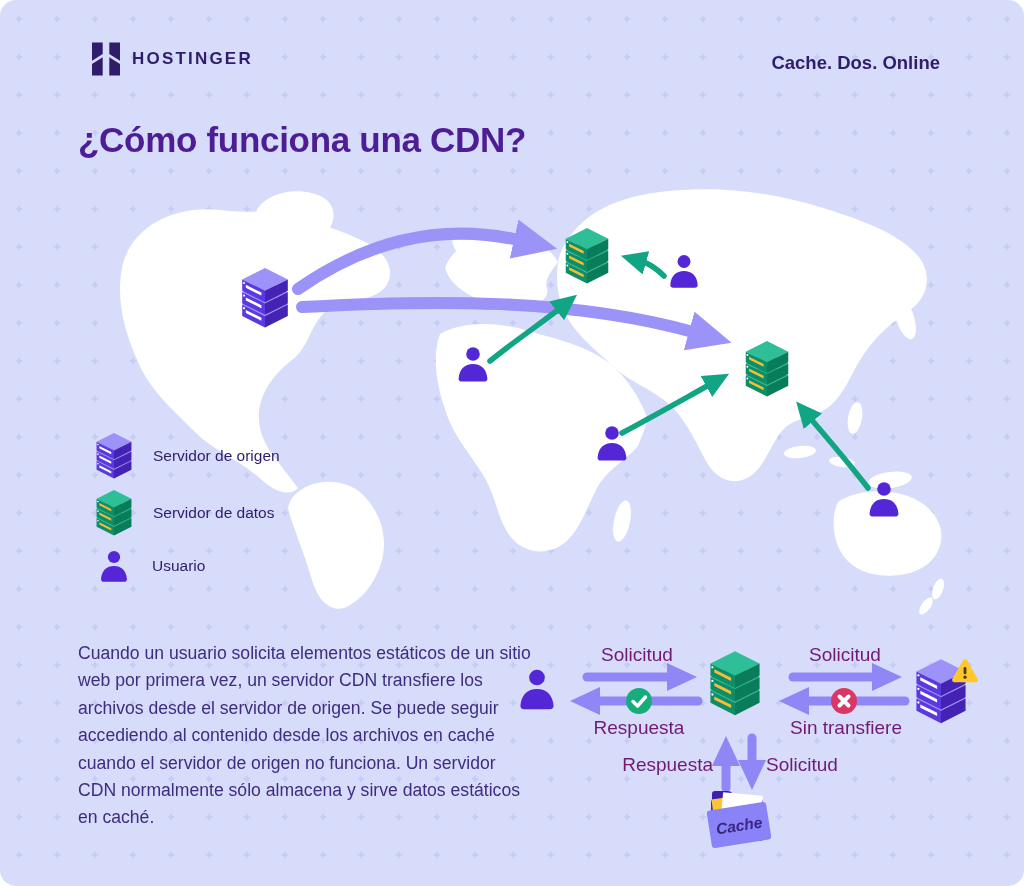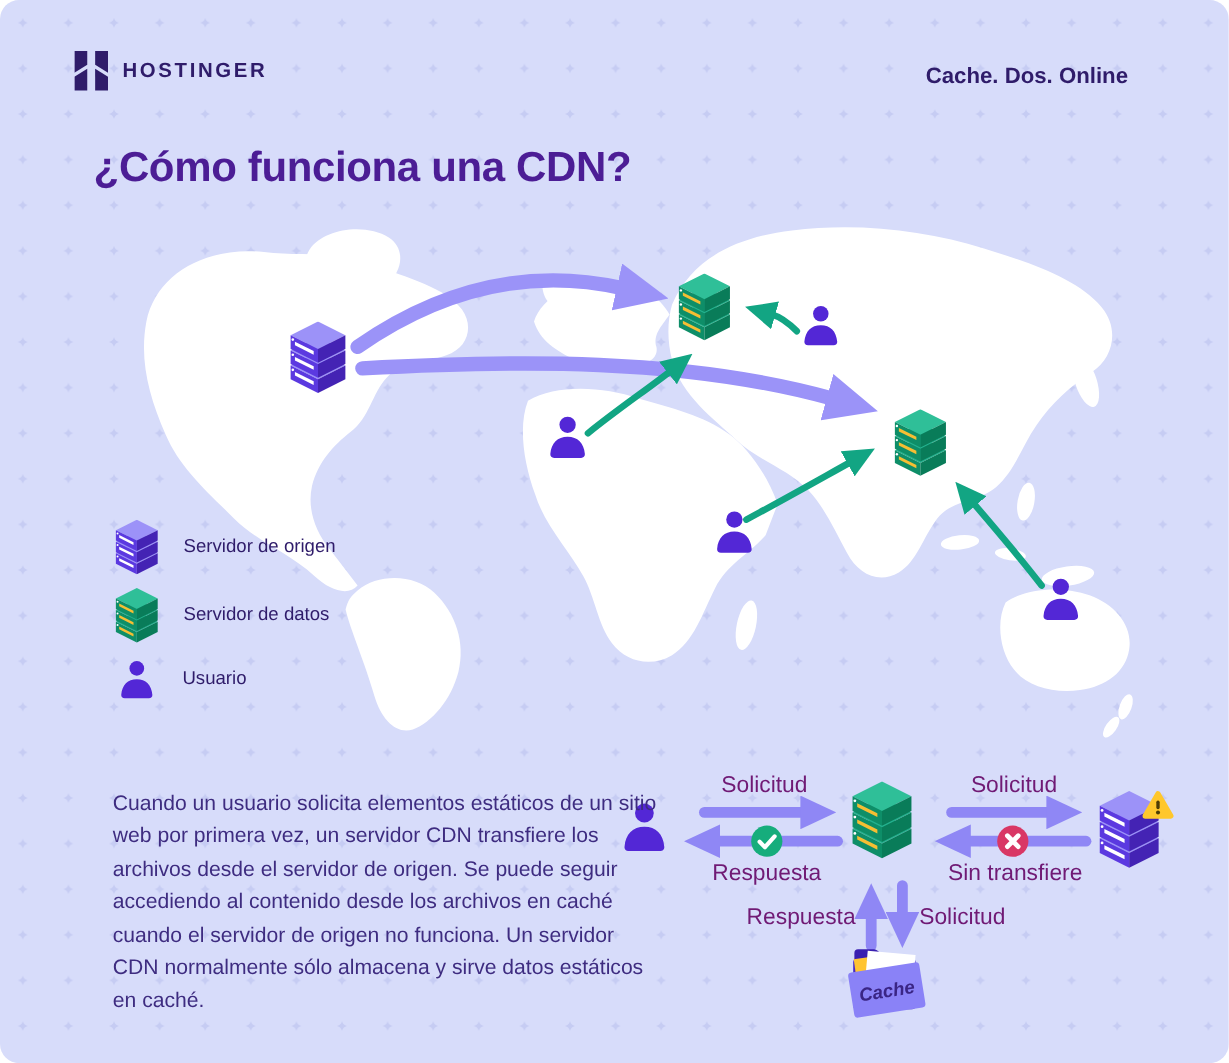--- a/index.html
+++ b/index.html
@@ -1,18 +1,18 @@
 <!DOCTYPE html>
 <html><head>
 <meta charset="utf-8">
 <style>
   html,body{margin:0;padding:0;background:#ffffff;font-family:"Liberation Sans","DejaVu Sans",sans-serif;}
   .page{position:relative;width:1024px;height:886px;background:#D7DCFA;border-radius:16px;overflow:hidden;}
   .scene{position:absolute;left:0;top:0;width:1024px;height:886px;}
-  .logo-row{position:absolute;left:62px;top:42px;display:flex;align-items:center;gap:12px;}
+  .logo-row{position:absolute;left:92px;top:42px;display:flex;align-items:center;gap:12px;}
   .logo-text{font-size:17px;font-weight:800;letter-spacing:2.2px;color:#2F1C6A;}
   .tagline{position:absolute;right:84px;top:52px;font-size:18.5px;font-weight:700;color:#2F1C6A;}
   .title{position:absolute;left:78px;top:120px;font-size:35px;font-weight:800;color:#4c1d95;letter-spacing:-0.3px;}
   .legend{position:absolute;left:92px;top:433px;display:flex;flex-direction:column;gap:11px;}
   .legend-row{display:flex;align-items:center;gap:17px;}
   .legend-label{font-size:15.5px;font-weight:500;color:#2F1C6A;}
   .desc{position:absolute;left:78px;top:640px;width:458px;font-size:17.6px;line-height:27.4px;color:#3E2C80;font-weight:400;}
   .flow-label{position:absolute;font-size:19px;font-weight:400;color:#701a75;}
   .t-center{text-align:center;} .t-right{text-align:right;} .t-left{text-align:left;}
 </style>
@@ -191,21 +191,21 @@
       <span class="legend-label">Servidor de datos</span>
     </div>
     <div class="legend-row" style="padding-left:4px;">
       <svg width="36" height="38" viewBox="0 0 100 100">
           <use href="#sym-user"></use>
         </svg>
       <span class="legend-label" style="margin-left:3px;">Usuario</span>
     </div>
   </div>
 
-  <p class="desc" style="margin:16px;">Cuando un usuario solicita elementos estáticos de un sitio web por primera vez, un servidor CDN transfiere los archivos desde el servidor de origen. Se puede seguir accediendo al contenido desde los archivos en caché cuando el servidor de origen no funciona. Un servidor CDN normalmente sólo almacena y sirve datos estáticos en caché.</p>
+  <p class="desc" style="margin:0;">Cuando un usuario solicita elementos estáticos de un sitio web por primera vez, un servidor CDN transfiere los archivos desde el servidor de origen. Se puede seguir accediendo al contenido desde los archivos en caché cuando el servidor de origen no funciona. Un servidor CDN normalmente sólo almacena y sirve datos estáticos en caché.</p>
 
   <div class="flow-label t-center" style="left:577px;top:644px;width:120px;">Solicitud</div>
   <div class="flow-label t-center" style="left:785px;top:644px;width:120px;">Solicitud</div>
   <div class="flow-label t-center" style="left:579px;top:717px;width:120px;">Respuesta</div>
   <div class="flow-label t-center" style="left:776px;top:717px;width:140px;">Sin transfiere</div>
   <div class="flow-label t-right" style="left:575px;top:754px;width:138px;">Respuesta</div>
   <div class="flow-label t-left" style="left:766px;top:754px;width:138px;">Solicitud</div>
 
 </div>
 

